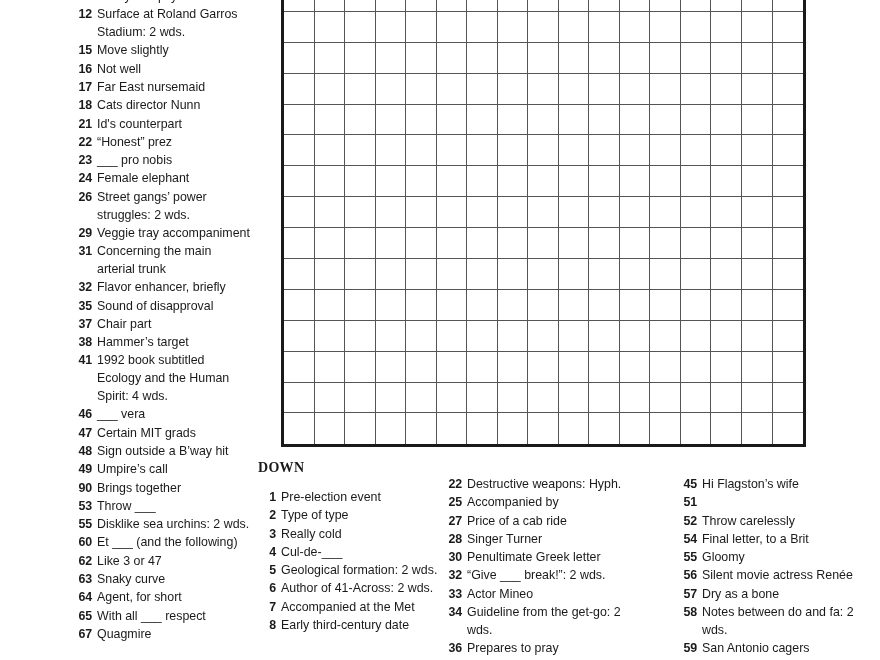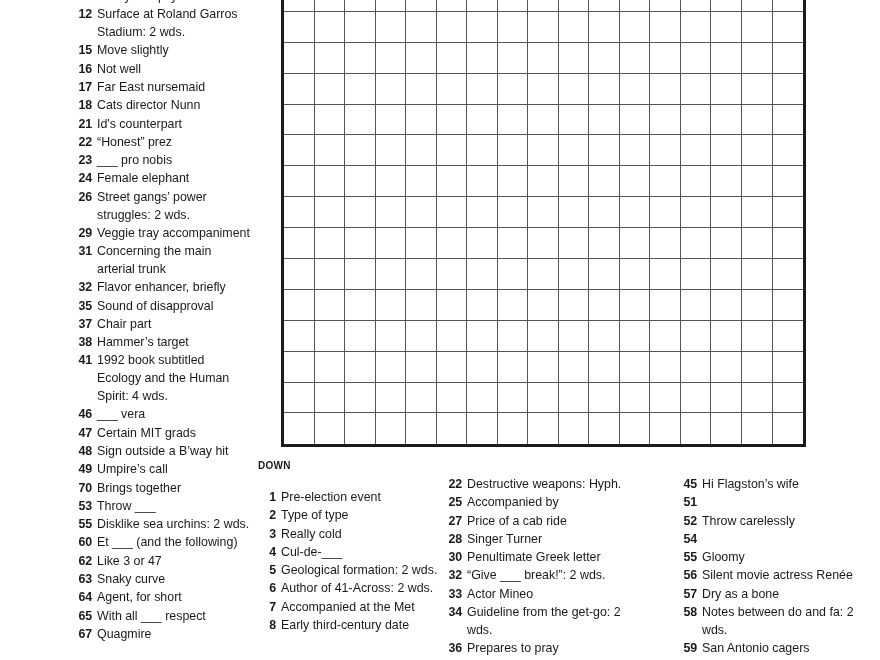--- a/index.html
+++ b/index.html
@@ -43,23 +43,24 @@
   #across-list {
     left: 0px;
     top: -12px;
     width: 250px;
   }
   #across-list .clue-num { width: 92px; }
 
   
   .section-head {
     position: absolute;
-    font-size: 10px;
+    font-size: 14px;
     font-weight: bold;
     letter-spacing: 0.3px;
+    font-family: Liberation Serif, serif;
   }
   #down-head {
     left: 258px;
     top: 460px;
   }
 
   
   #down-col-1 {
     left: 258px;
     top: 489px;
@@ -479,21 +480,21 @@
     </div>
     <div class="clue">
       <span class="clue-num">48</span>
       <span class="clue-text">Sign outside a B’way hit</span>
     </div>
     <div class="clue">
       <span class="clue-num">49</span>
       <span class="clue-text">Umpire’s call</span>
     </div>
     <div class="clue">
-      <span class="clue-num">70</span>
+      <span class="clue-num">90</span>
       <span class="clue-text">Brings together</span>
     </div>
     <div class="clue">
       <span class="clue-num">53</span>
       <span class="clue-text">Throw ___</span>
     </div>
     <div class="clue">
       <span class="clue-num">55</span>
       <span class="clue-text">Disklike sea urchins: 2 wds.</span>
     </div>
@@ -604,20 +605,21 @@
     </div>
     <div class="clue">
       <span class="clue-num">51</span>
     </div>
     <div class="clue">
       <span class="clue-num">52</span>
       <span class="clue-text">Throw carelessly</span>
     </div>
     <div class="clue">
       <span class="clue-num">54</span>
+      <span class="clue-text">Final letter, to a Brit</span>
     </div>
     <div class="clue">
       <span class="clue-num">55</span>
       <span class="clue-text">Gloomy</span>
     </div>
     <div class="clue">
       <span class="clue-num">56</span>
       <span class="clue-text">Silent movie actress Renée</span>
     </div>
     <div class="clue">

